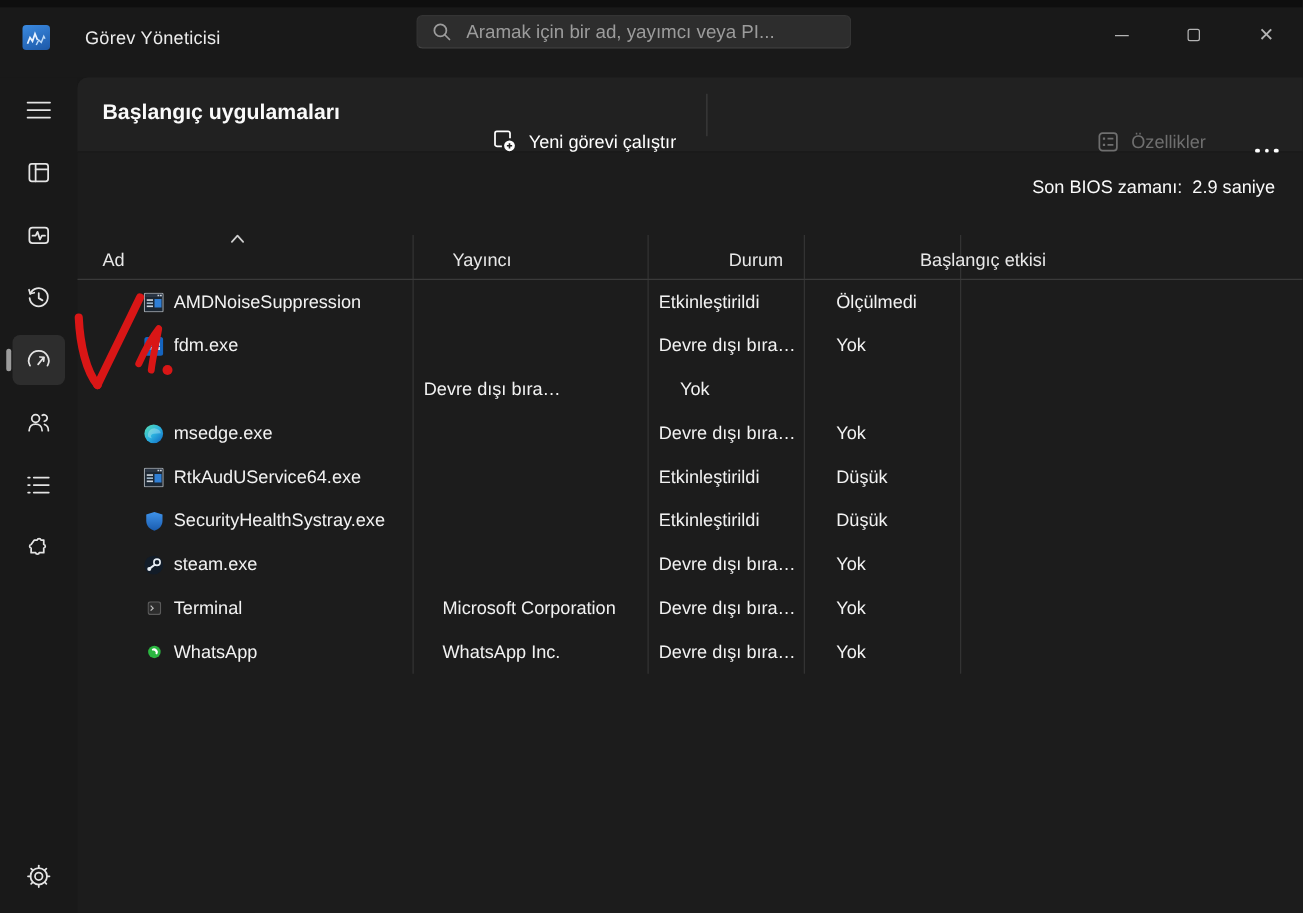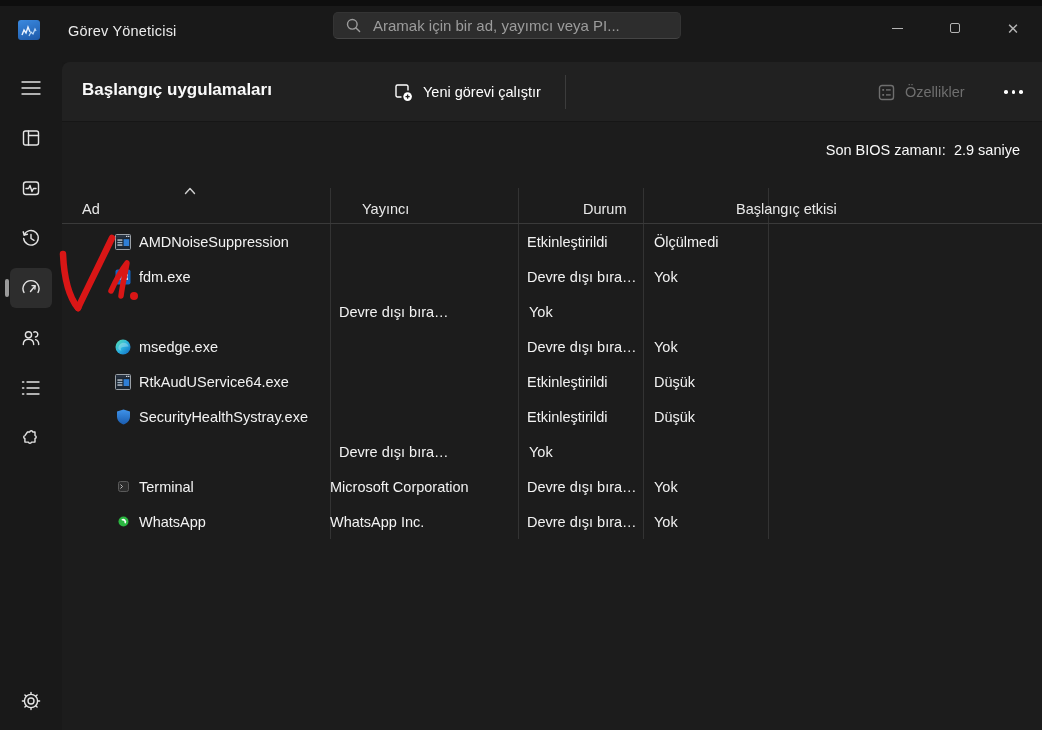--- a/index.html
+++ b/index.html
@@ -35,21 +35,21 @@
   .side-item.selected::before { content:""; position:absolute; left:-5px; top:11px; width:3.5px; height:18px;
     border-radius:2px; background:#9b9b9b; }
   .side-item svg { stroke:#e4e4e4; fill:none; stroke-width:1.4; stroke-linecap:round; stroke-linejoin:round; }
 
   
   .main { position:absolute; left:62px; top:62px; width:980px; height:668px; background:#1c1c1c;
     border-top-left-radius:8px; }
   .toolbar { position:absolute; left:0; top:0; width:980px; height:60px; background:#212121;
     border-top-left-radius:8px; border-bottom:1px solid #161616; }
   .page-title { position:absolute; left:20px; top:18px; font-size:17px; font-weight:bold; color:#fafafa; }
-  .tbtn { position:absolute; top:0; height:60px; display:flex; align-items:center; gap:10px;
+  .tbtn { position:absolute; top:0; height:60px; display:flex; align-items:flex-end; gap:10px;
     font-size:14.5px; color:#fff; padding:0 6px; }
   .tbtn.disabled { color:#6f6f6f; }
   .tbtn svg { flex:none; }
   .tb-divider { position:absolute; left:503px; top:13px; width:1px; height:34px; background:#3c3c3c; }
   .dots { display:flex; gap:4px; }
   .dots i { width:3.5px; height:3.5px; border-radius:50%; background:#fff; }
 
   .bios-line { position:absolute; right:22px; top:80px; font-size:14.5px; color:#fafafa; }
 
   
@@ -61,23 +61,23 @@
   .thead .h-pub { padding-left:4px; }
   .thead .h-status { padding-left:9px; }
   .thead .h-impact { padding-left:9px; }
   .sort-chevron { position:absolute; left:122px; top:-1px; }
 
   .trow { display:grid; grid-template-columns:268px 188px 125px 125px 1fr; height:35px;
     align-items:center; color:#f2f2f2; font-size:14.5px; }
   .cell-name { display:flex; align-items:center; gap:8px; padding-left:53px;
     white-space:nowrap; overflow:hidden; }
   .ricon { width:16px; height:16px; flex:none; display:flex; align-items:center; justify-content:center; }
-  .cell-pub { padding-left:0; white-space:nowrap; overflow:hidden; }
+  .cell-pub { padding-left:24px; white-space:nowrap; overflow:hidden; }
   .cell-status { padding-left:9px; white-space:nowrap; overflow:hidden; }
-  .cell-impact { padding-left:11px; white-space:nowrap; overflow:hidden; }
+  .cell-impact { padding-left:26px; white-space:nowrap; overflow:hidden; }
 
   
   .annotation { position:absolute; left:0; top:0; width:1042px; height:730px; pointer-events:none; z-index:60; }
 </style>
 </head>
 <body>
 
 <div class="window">
 
   <div class="topstrip"></div>
@@ -344,20 +344,31 @@
                 </svg>
               </span>
       <span class="rname">SecurityHealthSystray.exe</span>
     </div>
     <div class="cell-pub"></div>
     <div class="cell-status">Etkinleştirildi</div>
     <div class="cell-impact">Düşük</div>
   </div>
 
   <div class="trow">
+    <div class="cell-name">
+      <span class="ricon">
+                <svg width="16" height="16" viewBox="0 0 16 16">
+                  <circle cx="8" cy="8" r="7.5" fill="#121c28"></circle>
+                  <circle cx="10.6" cy="5.8" r="2.5" fill="none" stroke="#e8eef4" stroke-width="1.3"></circle>
+                  <line x1="8.8" y1="7.8" x2="4.6" y2="10.9" stroke="#e8eef4" stroke-width="1.6"></line>
+                  <circle cx="4.4" cy="11.2" r="1.6" fill="#e8eef4"></circle>
+                </svg>
+              </span>
+      <span class="rname">steam.exe</span>
+    </div>
     <div class="cell-pub"></div>
     <div class="cell-status">Devre dışı bıra…</div>
     <div class="cell-impact">Yok</div>
   </div>
 
   <div class="trow">
     <div class="cell-name">
       <span class="ricon">
                 <svg width="11" height="11" viewBox="0 0 11 11">
                   <rect x="0.5" y="0.5" width="10" height="10" rx="2" fill="#2d2d2d" stroke="#5a5a5a"></rect>

